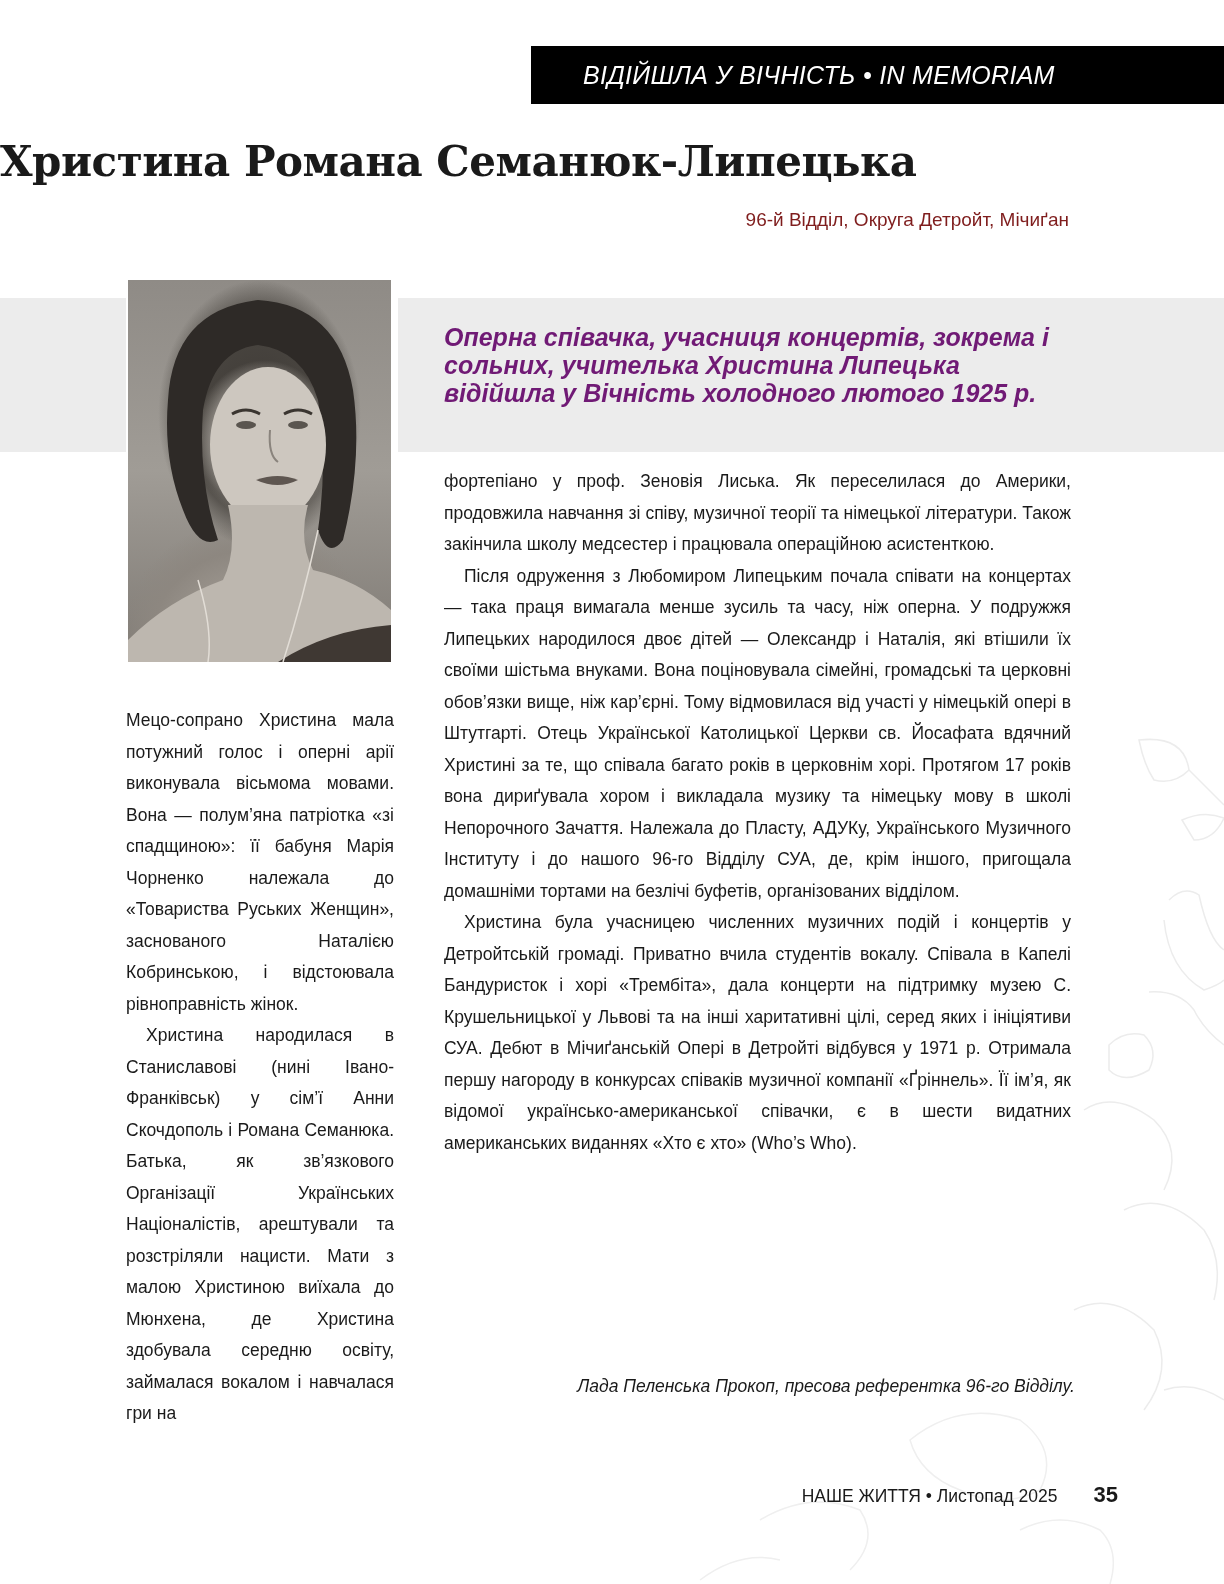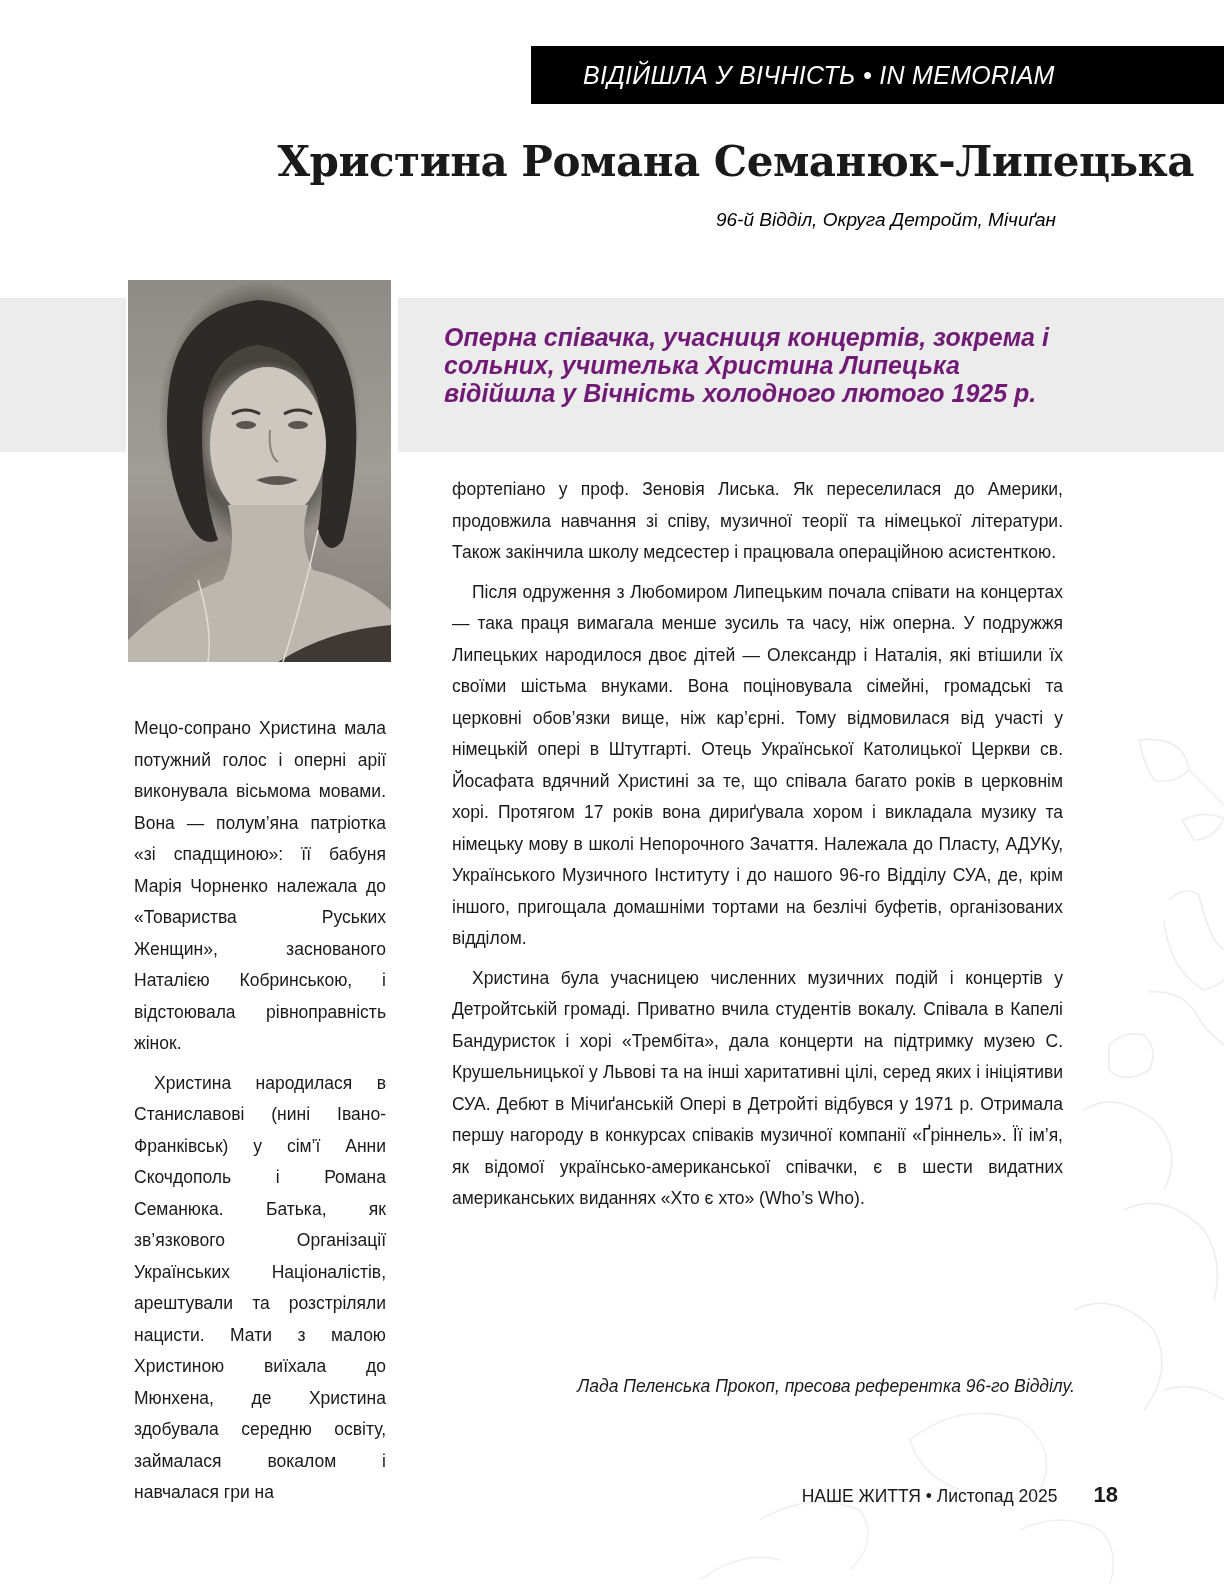--- a/index.html
+++ b/index.html
@@ -11,27 +11,27 @@
   .section-banner {
     position: absolute; left: 531px; top: 46px; width: 693px; height: 58px;
     background: #000; color: #fff;
     display: flex; align-items: center;
   }
   .section-banner span {
     margin-left: 52px; font-weight: normal; font-style: italic; font-size: 25px;
     letter-spacing: 0.3px; font-family: "Liberation Sans", sans-serif;
   }
   .page-title {
-    position: absolute; left: 0; top: 130px; width: 1194px; text-align: right;
+    position: absolute; left: 0; top: 130px; width: 1194px; text-align: left;
     font-family: "DejaVu Serif", "Liberation Serif", serif; font-weight: bold;
     font-size: 42px; letter-spacing: -0.5px; margin: 0; line-height: 64px;
   }
   .subtitle {
-    position: absolute; right: 168px; top: 206px; font-style: italic;
-    font-size: 19px; color: #000000; line-height: 28px;
+    position: absolute; right: 155px; top: 206px; 
+    font-size: 19px; color: #7f1d1d; line-height: 28px;
   }
   .gray-band-left {
     position: absolute; left: 0; top: 298px; width: 126px; height: 154px; background: #ececec;
   }
   .gray-band-right {
     position: absolute; left: 398px; top: 298px; width: 826px; height: 154px; background: #ececec;
   }
   .lead {
     position: absolute; left: 444px; top: 323px; width: 630px;
     font-style: italic; font-weight: bold; font-size: 25px; line-height: 28px; color: #701a75;
@@ -46,21 +46,21 @@
   }
   .photo svg { position: absolute; left: 0; top: 0; }
   .col-left {
     position: absolute; left: 126px; top: 705px; width: 268px;
     font-size: 17.5px; line-height: 31.5px; text-align: justify; hyphens: manual;
   }
   .col-right {
     position: absolute; left: 444px; top: 466px; width: 627px;
     font-size: 17.5px; line-height: 31.5px; text-align: justify;
   }
-  .col-left p, .col-right p { margin: 8px; }
+  .col-left p, .col-right p { margin: 0; }
   .indent { text-indent: 20px; }
   .signature {
     position: absolute; right: 149px; top: 1372px; font-style: italic; font-size: 17.5px; line-height: 28px;
   }
   .footer {
     position: absolute; right: 106px; top: 1480px; font-size: 17.5px; line-height: 30px;
     display: flex; align-items: baseline; gap: 36px;
   }
   .footer .page-num { font-weight: bold; font-size: 22px; }
   .floral { position: absolute; right: 0; top: 690px; width: 160px; height: 894px; }
@@ -136,14 +136,14 @@
     <path d="M200 140 Q250 110 300 130 Q320 160 290 190"></path>
     <path d="M140 200 Q180 170 220 180"></path>
     <path d="M460 150 Q500 130 540 150 Q560 170 550 204"></path>
   </g>
 </svg>
 
 <div class="signature">Лада Пеленська Прокоп, пресова референтка 96-го Відділу.</div>
 
 <div class="footer">
   <span>НАШЕ ЖИТТЯ • Листопад 2025</span>
-  <span class="page-num">18</span>
+  <span class="page-num">35</span>
 </div>
 
 </body></html>

